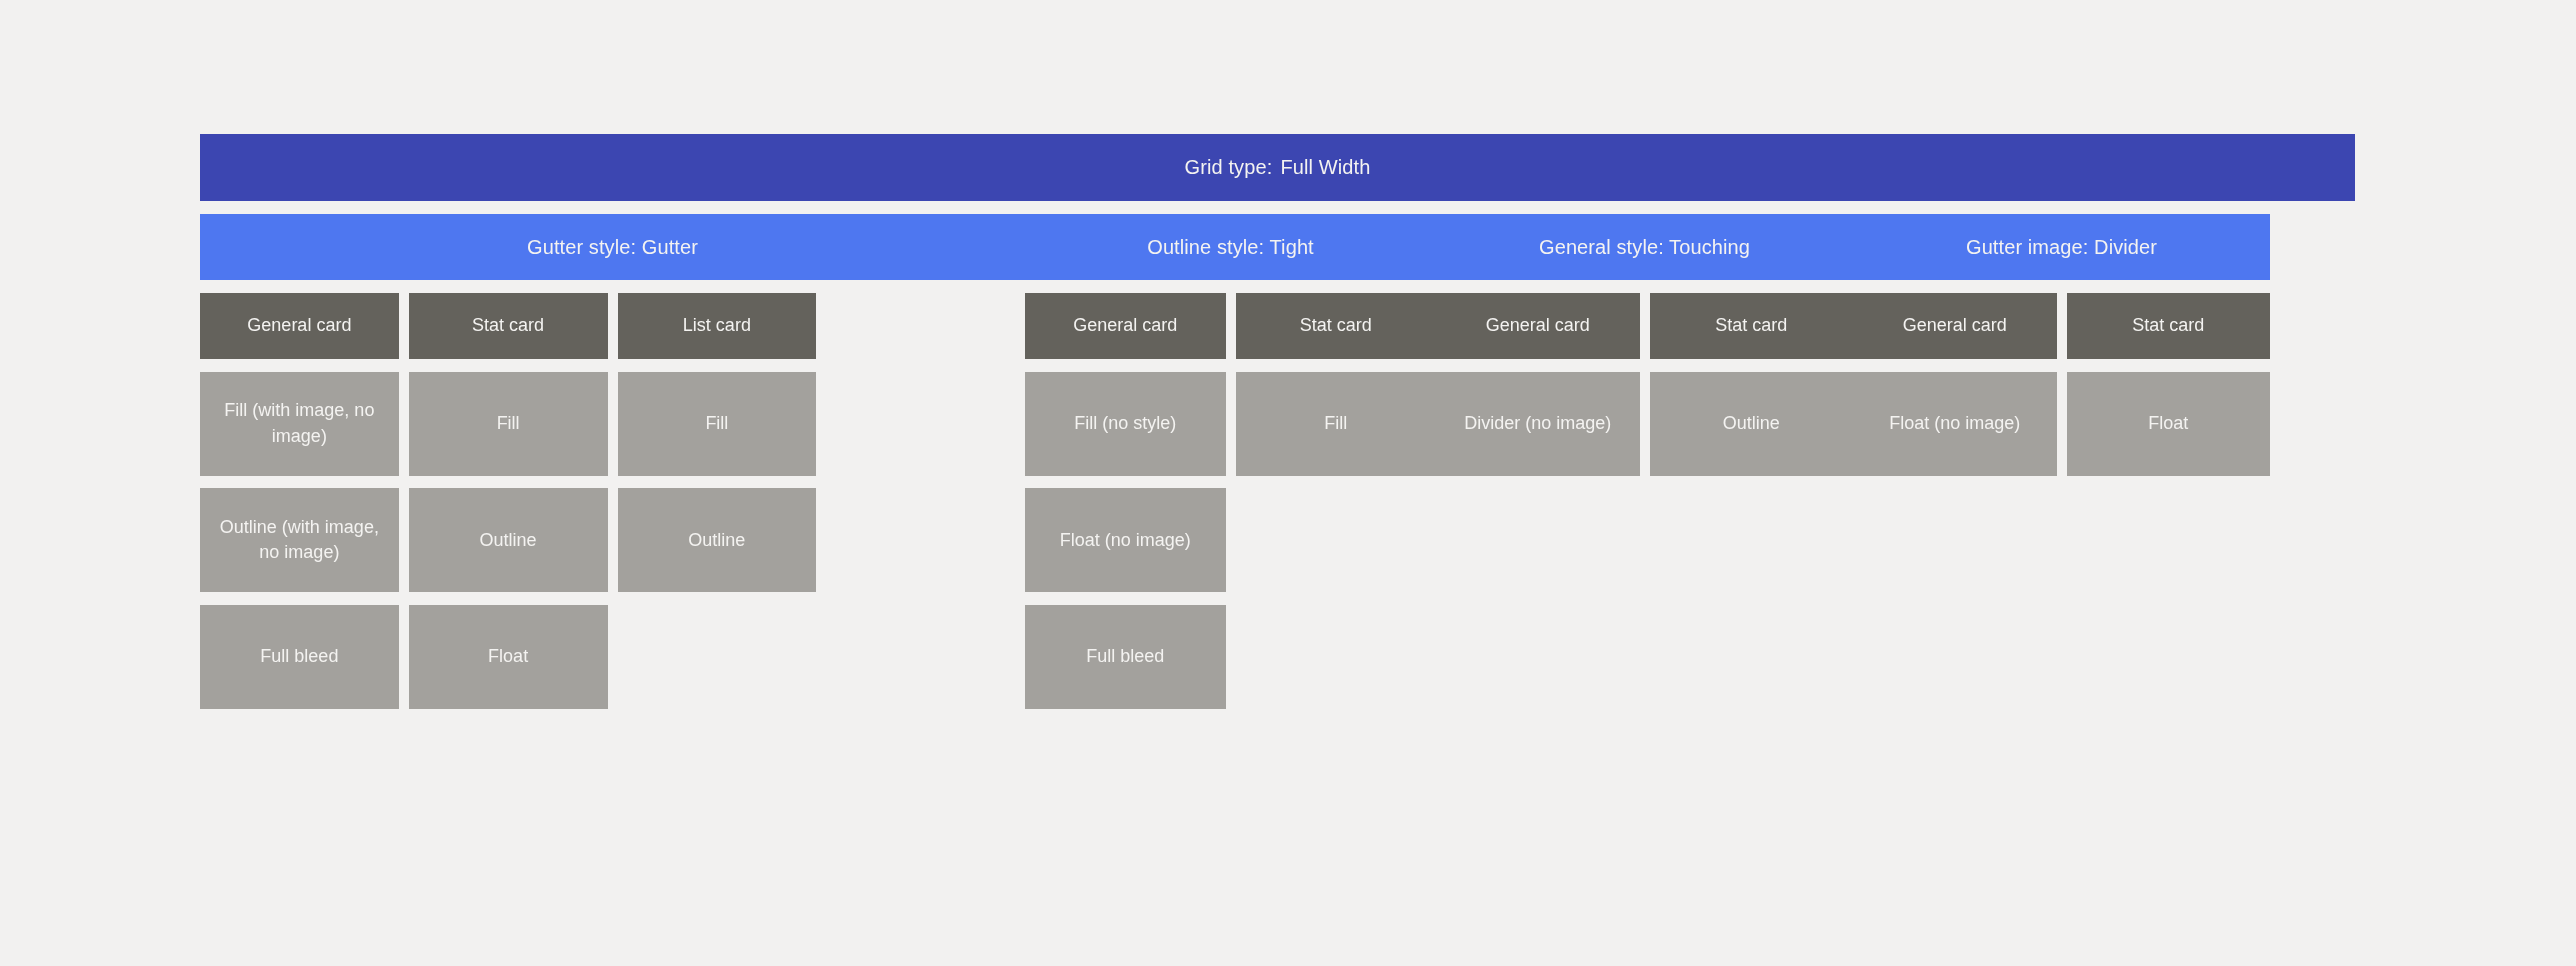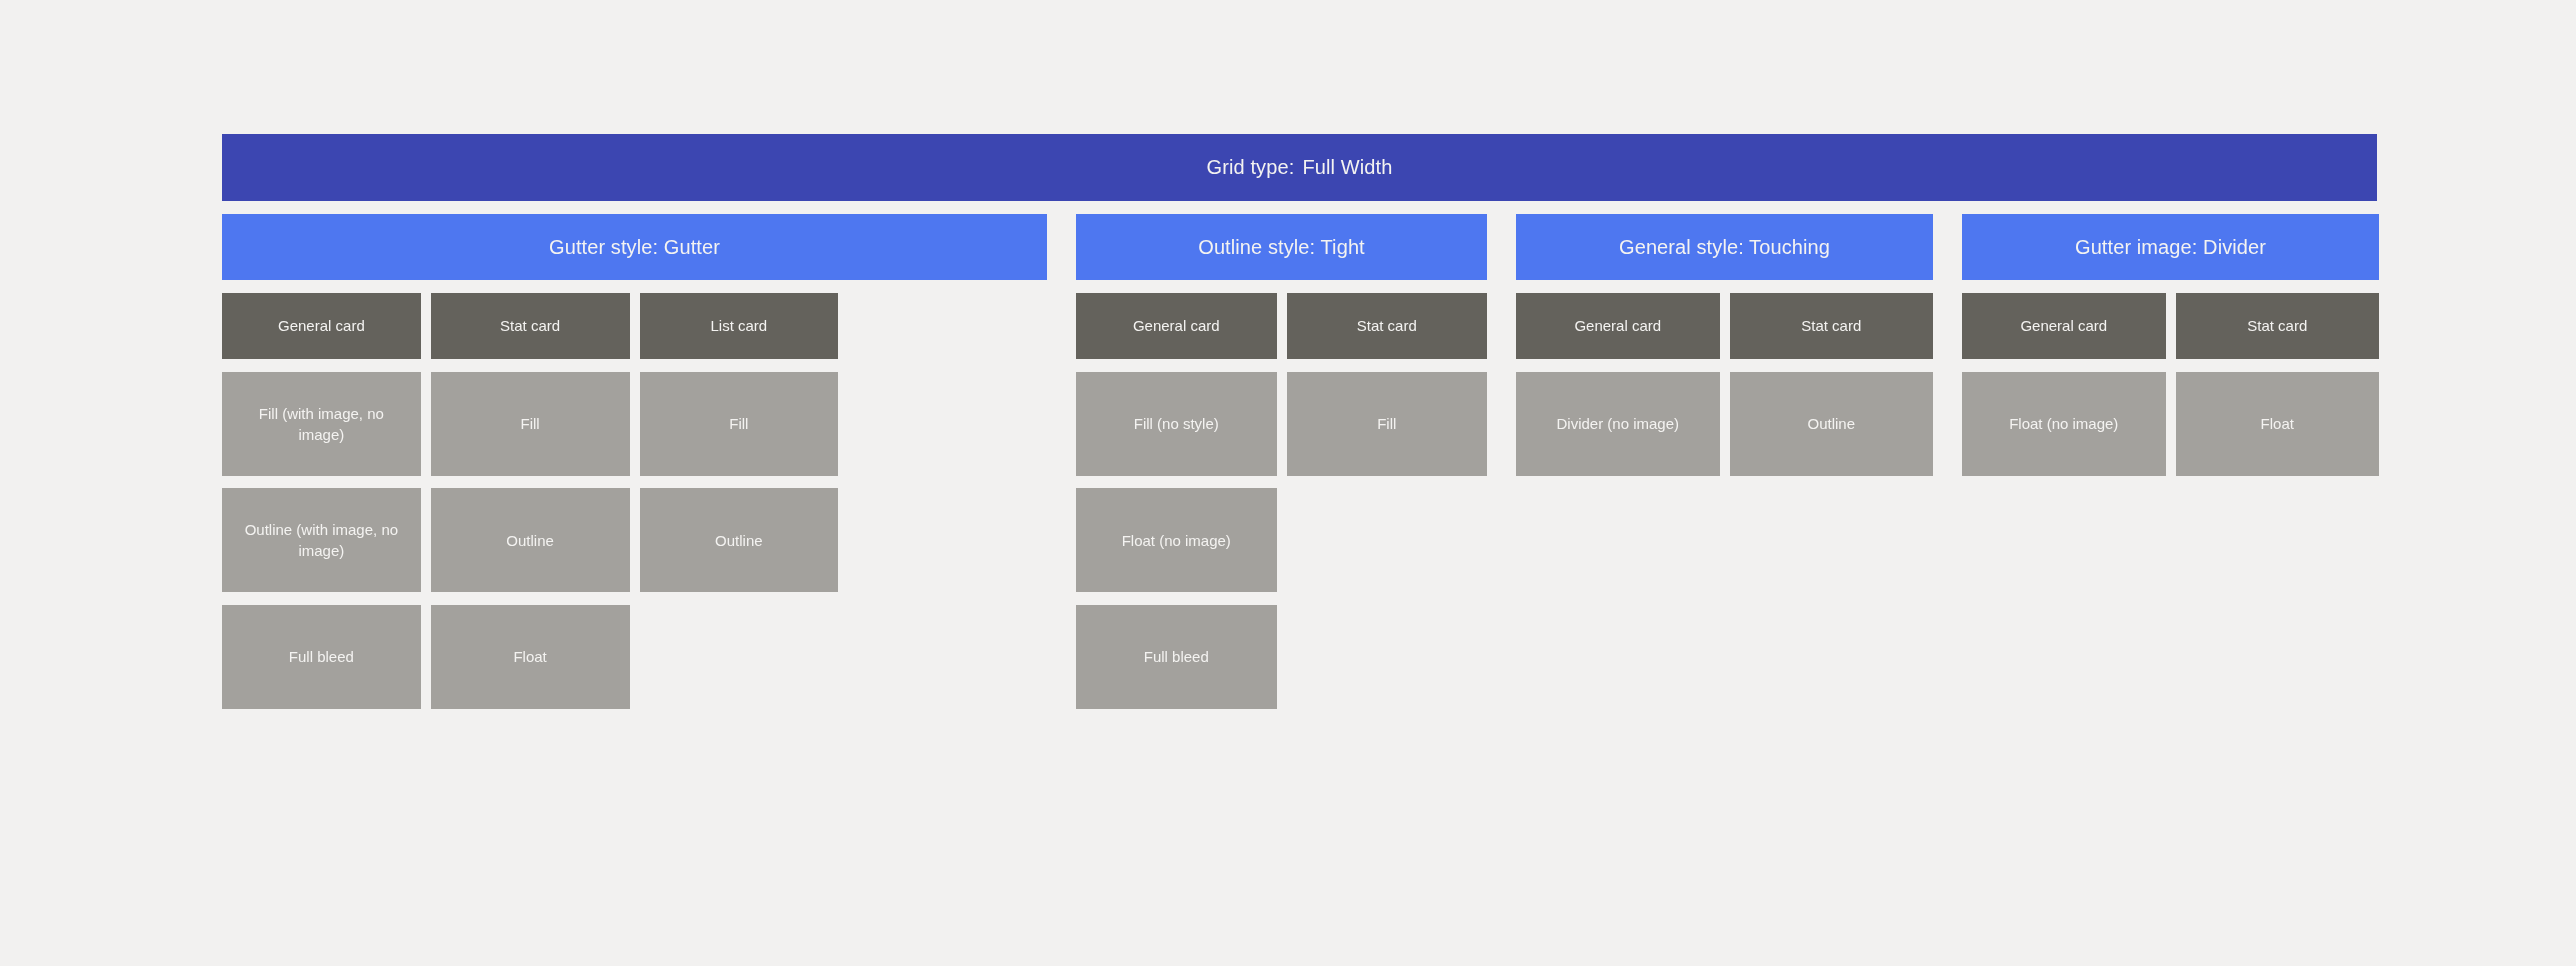--- a/index.html
+++ b/index.html
@@ -9,21 +9,21 @@
   body {
     width: 2576px;
     height: 966px;
     background: #f2f1f0;
     font-family: "Liberation Sans", sans-serif;
     position: relative;
     overflow: hidden;
   }
   .canvas {
     position: absolute;
-    left: 222px;
+    left: 200px;
     top: 134px;
     width: 2155px;
   }
   .bar {
     display: flex;
     align-items: center;
     justify-content: center;
     color: #f4f3f1;
     font-size: 20px;
     letter-spacing: 0.1px;
@@ -31,21 +31,20 @@
   }
   .topbar {
     width: 100%;
     height: 67px;
     background: #3c46b1;
     margin-bottom: 13px;
     gap: 8.2px;
   }
   .groups {
     display: flex;
-    gap: 29px;
     align-items: flex-start;
   }
   .group { flex: 0 0 auto; }
   .g1 { width: 825px; }
   .g2 { width: 411px; }
   .g3 { width: 417px; }
   .g4 { width: 417px; }
   .gutterbar {
     width: 100%;
     height: 66px;
@@ -61,21 +60,21 @@
   .col {
     display: flex;
     flex-direction: column;
   }
   .card {
     display: flex;
     align-items: center;
     justify-content: center;
     text-align: center;
     color: #f4f3f1;
-    font-size: 15px;
+    font-size: 18px;
     line-height: 1.42;
     padding: 0 17.6px;
     box-sizing: border-box;
   }
   .card.hdr {
     height: 66px;
     background: #64625c;
     margin-bottom: 13px;
   }
   .card.variant {

